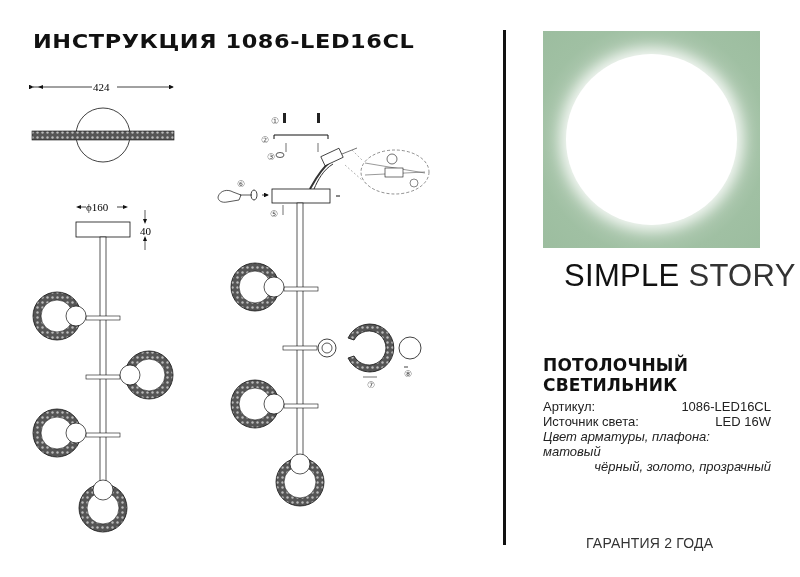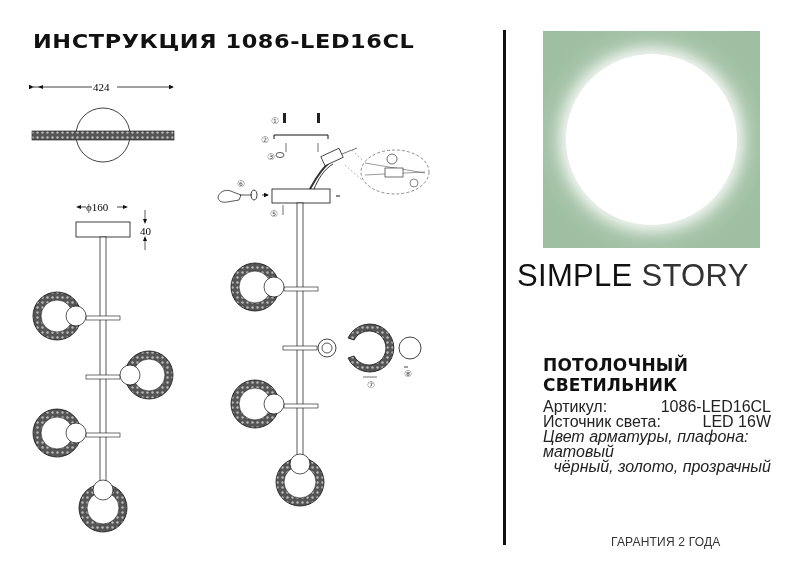--- a/index.html
+++ b/index.html
@@ -23,40 +23,40 @@
       position: absolute; left: 543px; top: 31px; width: 217px; height: 217px;
       background: radial-gradient(circle at 50% 50%, #ffffff 0%, #ffffff 38%, #e8f0e8 41%, #b4cdb6 55%, #a0c0a3 75%, #9cbd9f 100%);
     }
     .brand-circle {
       position: absolute; left: 23px; top: 23px; width: 171px; height: 171px;
       border-radius: 50%; background: #ffffff;
       box-shadow: 0 0 14px 6px rgba(255,255,255,0.85);
     }
 
     .brand-name {
-      position: absolute; left: 517px; top: 258px; font-size: 31px; color: #1a1a1a;
+      position: absolute; left: 564px; top: 258px; font-size: 31px; color: #1a1a1a;
       font-family: "Liberation Sans", sans-serif; letter-spacing: 0.3px;
     }
     .brand-name .strong { font-weight: 400; color: #111; }
     .brand-name .light { font-weight: 400; color: #333; }
 
     .product-type {
       position: absolute; left: 543px; top: 355px;
       font-family: "DejaVu Sans", sans-serif; font-weight: bold; font-size: 17px; color: #111;
       letter-spacing: 0.2px;
     }
 
-    .specs { position: absolute; left: 543px; top: 399px; width: 228px; font-size: 16px; line-height: 15px; color: #222; }
+    .specs { position: absolute; left: 543px; top: 399px; width: 228px; font-size: 13px; line-height: 15px; color: #222; }
     .spec-row { display: flex; justify-content: space-between; }
     .spec-row .v { text-align: left; }
     .spec-wrap { text-align: right; font-style: italic; }
     .spec-wrap.first { text-align: left; }
 
     .warranty {
-      position: absolute; left: 611px; top: 535px; font-size: 12px; color: #333;
+      position: absolute; left: 586px; top: 535px; font-size: 14px; color: #333;
       font-family: "Liberation Sans", sans-serif; letter-spacing: 0.2px;
     }
 
     svg text { font-family: "Liberation Serif", serif; }
   </style>
 </head>
 <body>
 
 <div class="title">ИНСТРУКЦИЯ 1086-LED16CL</div>
 

